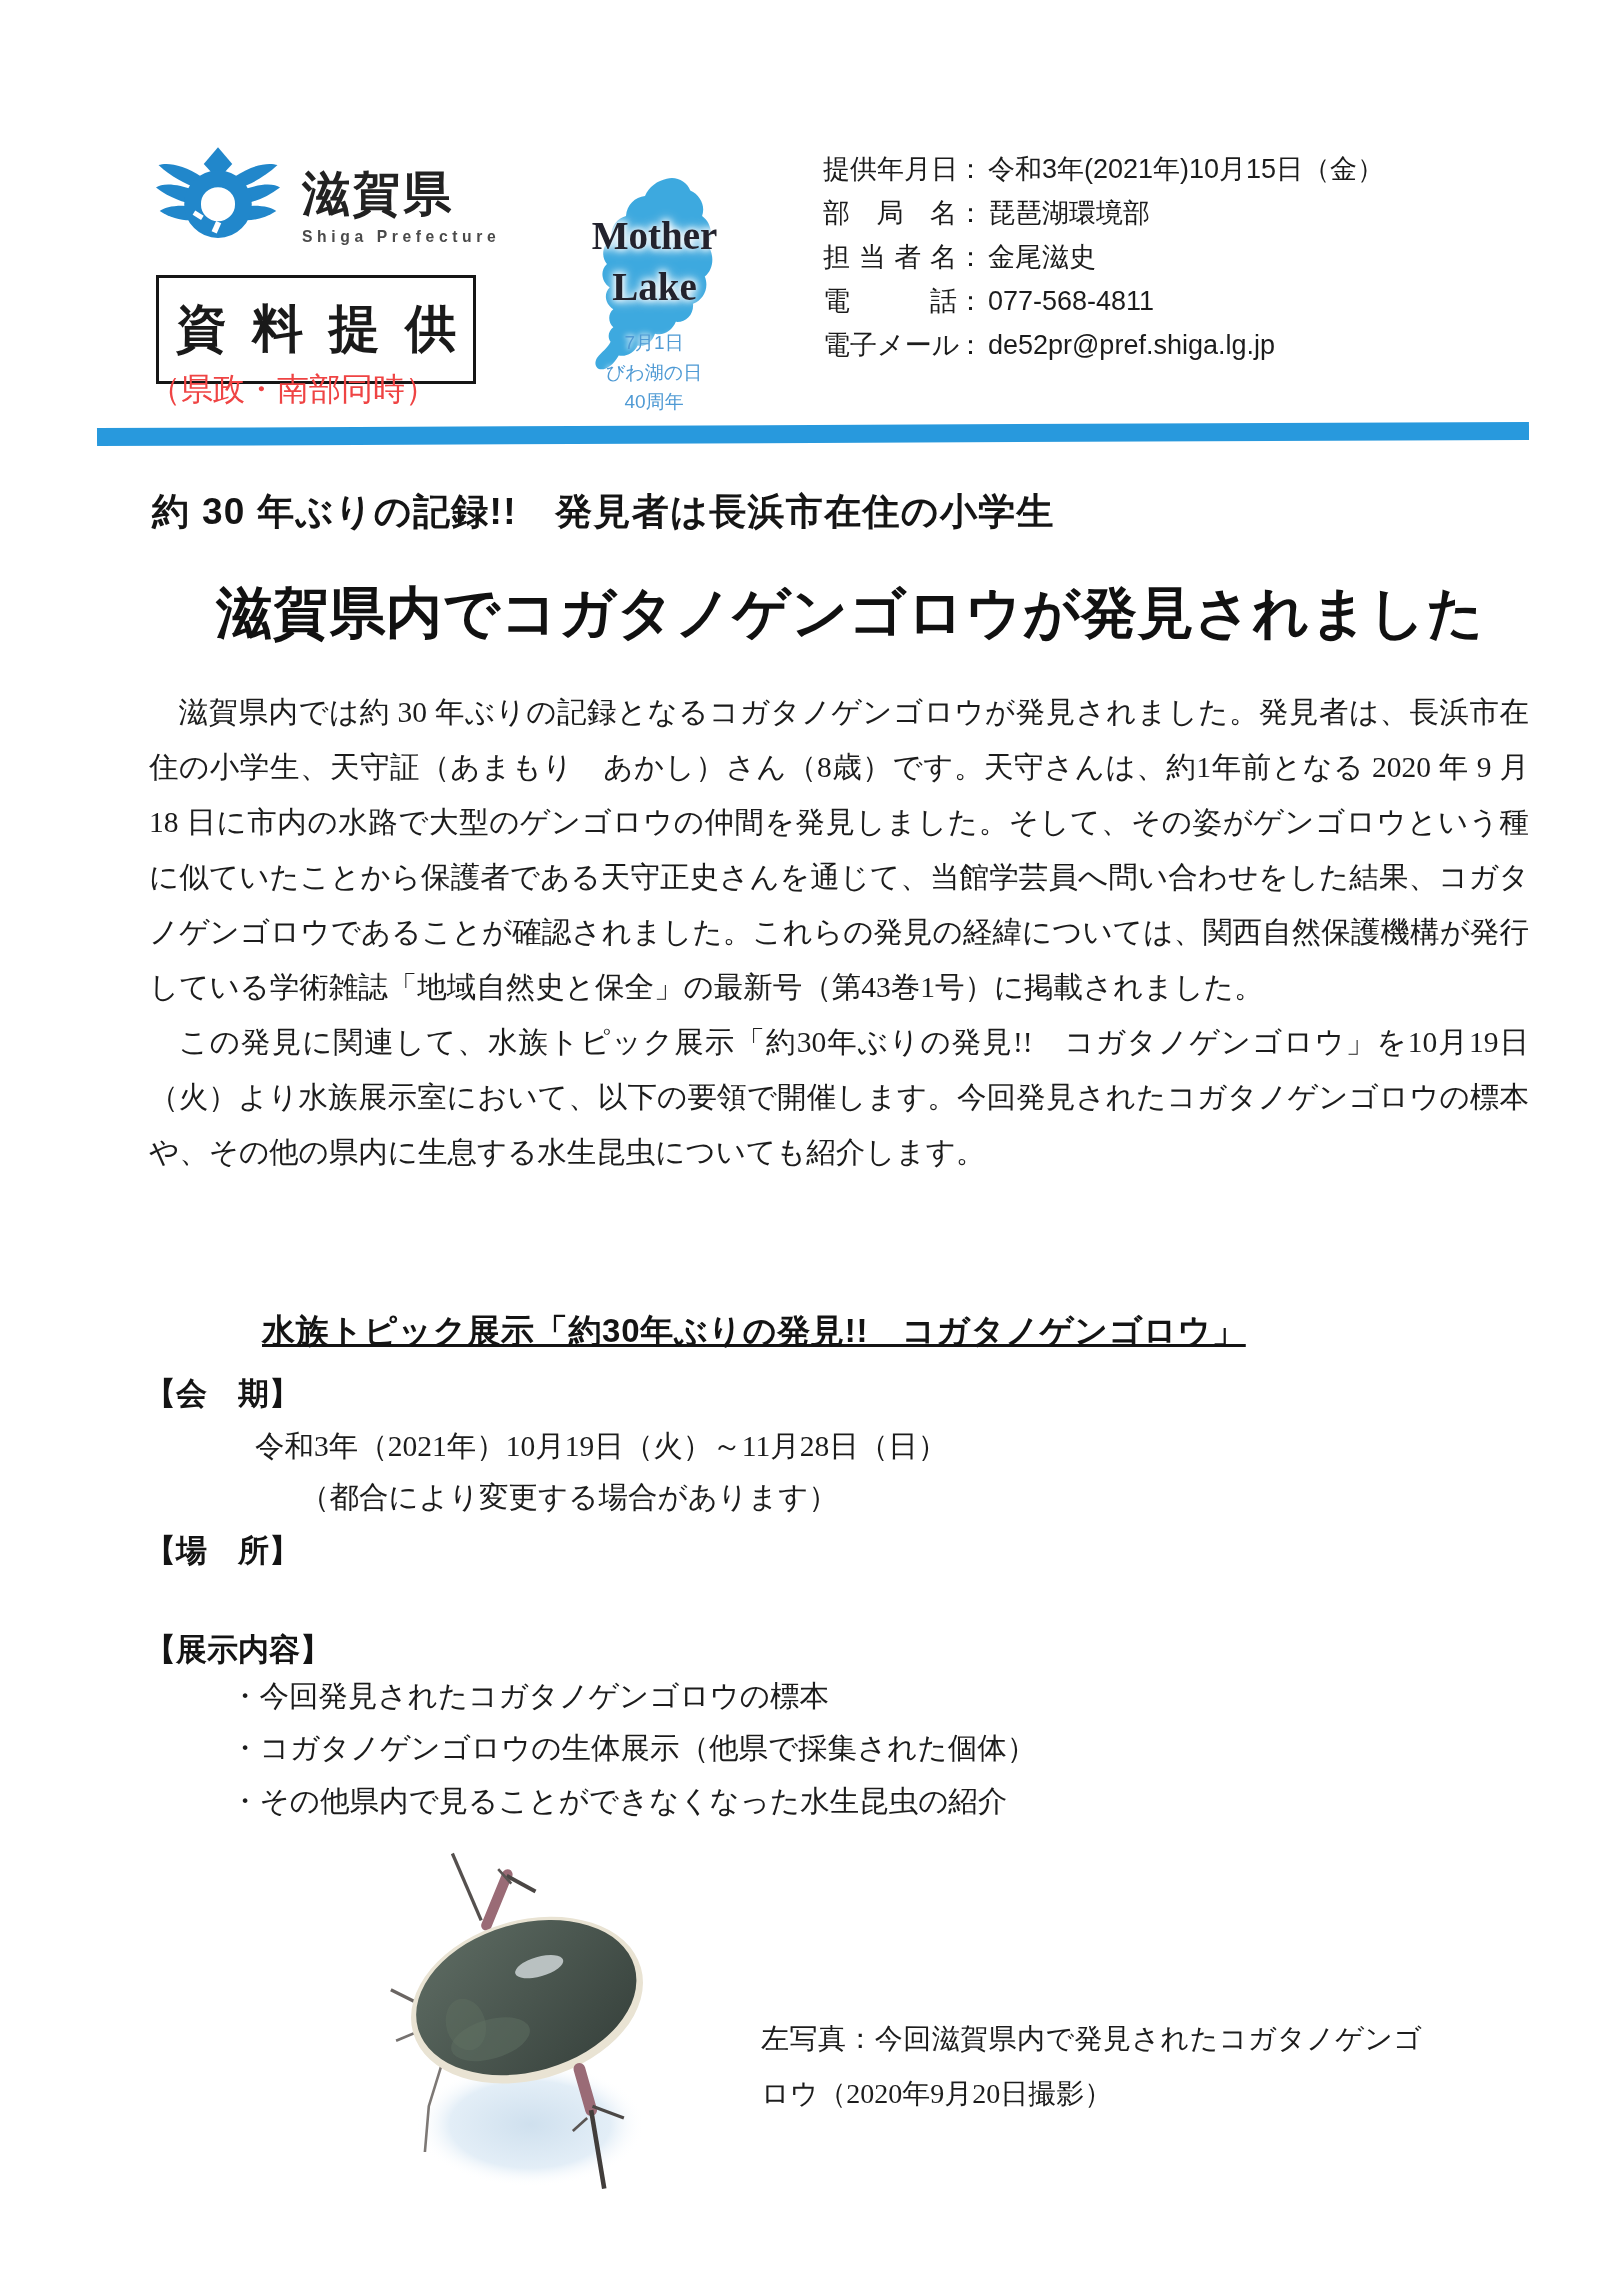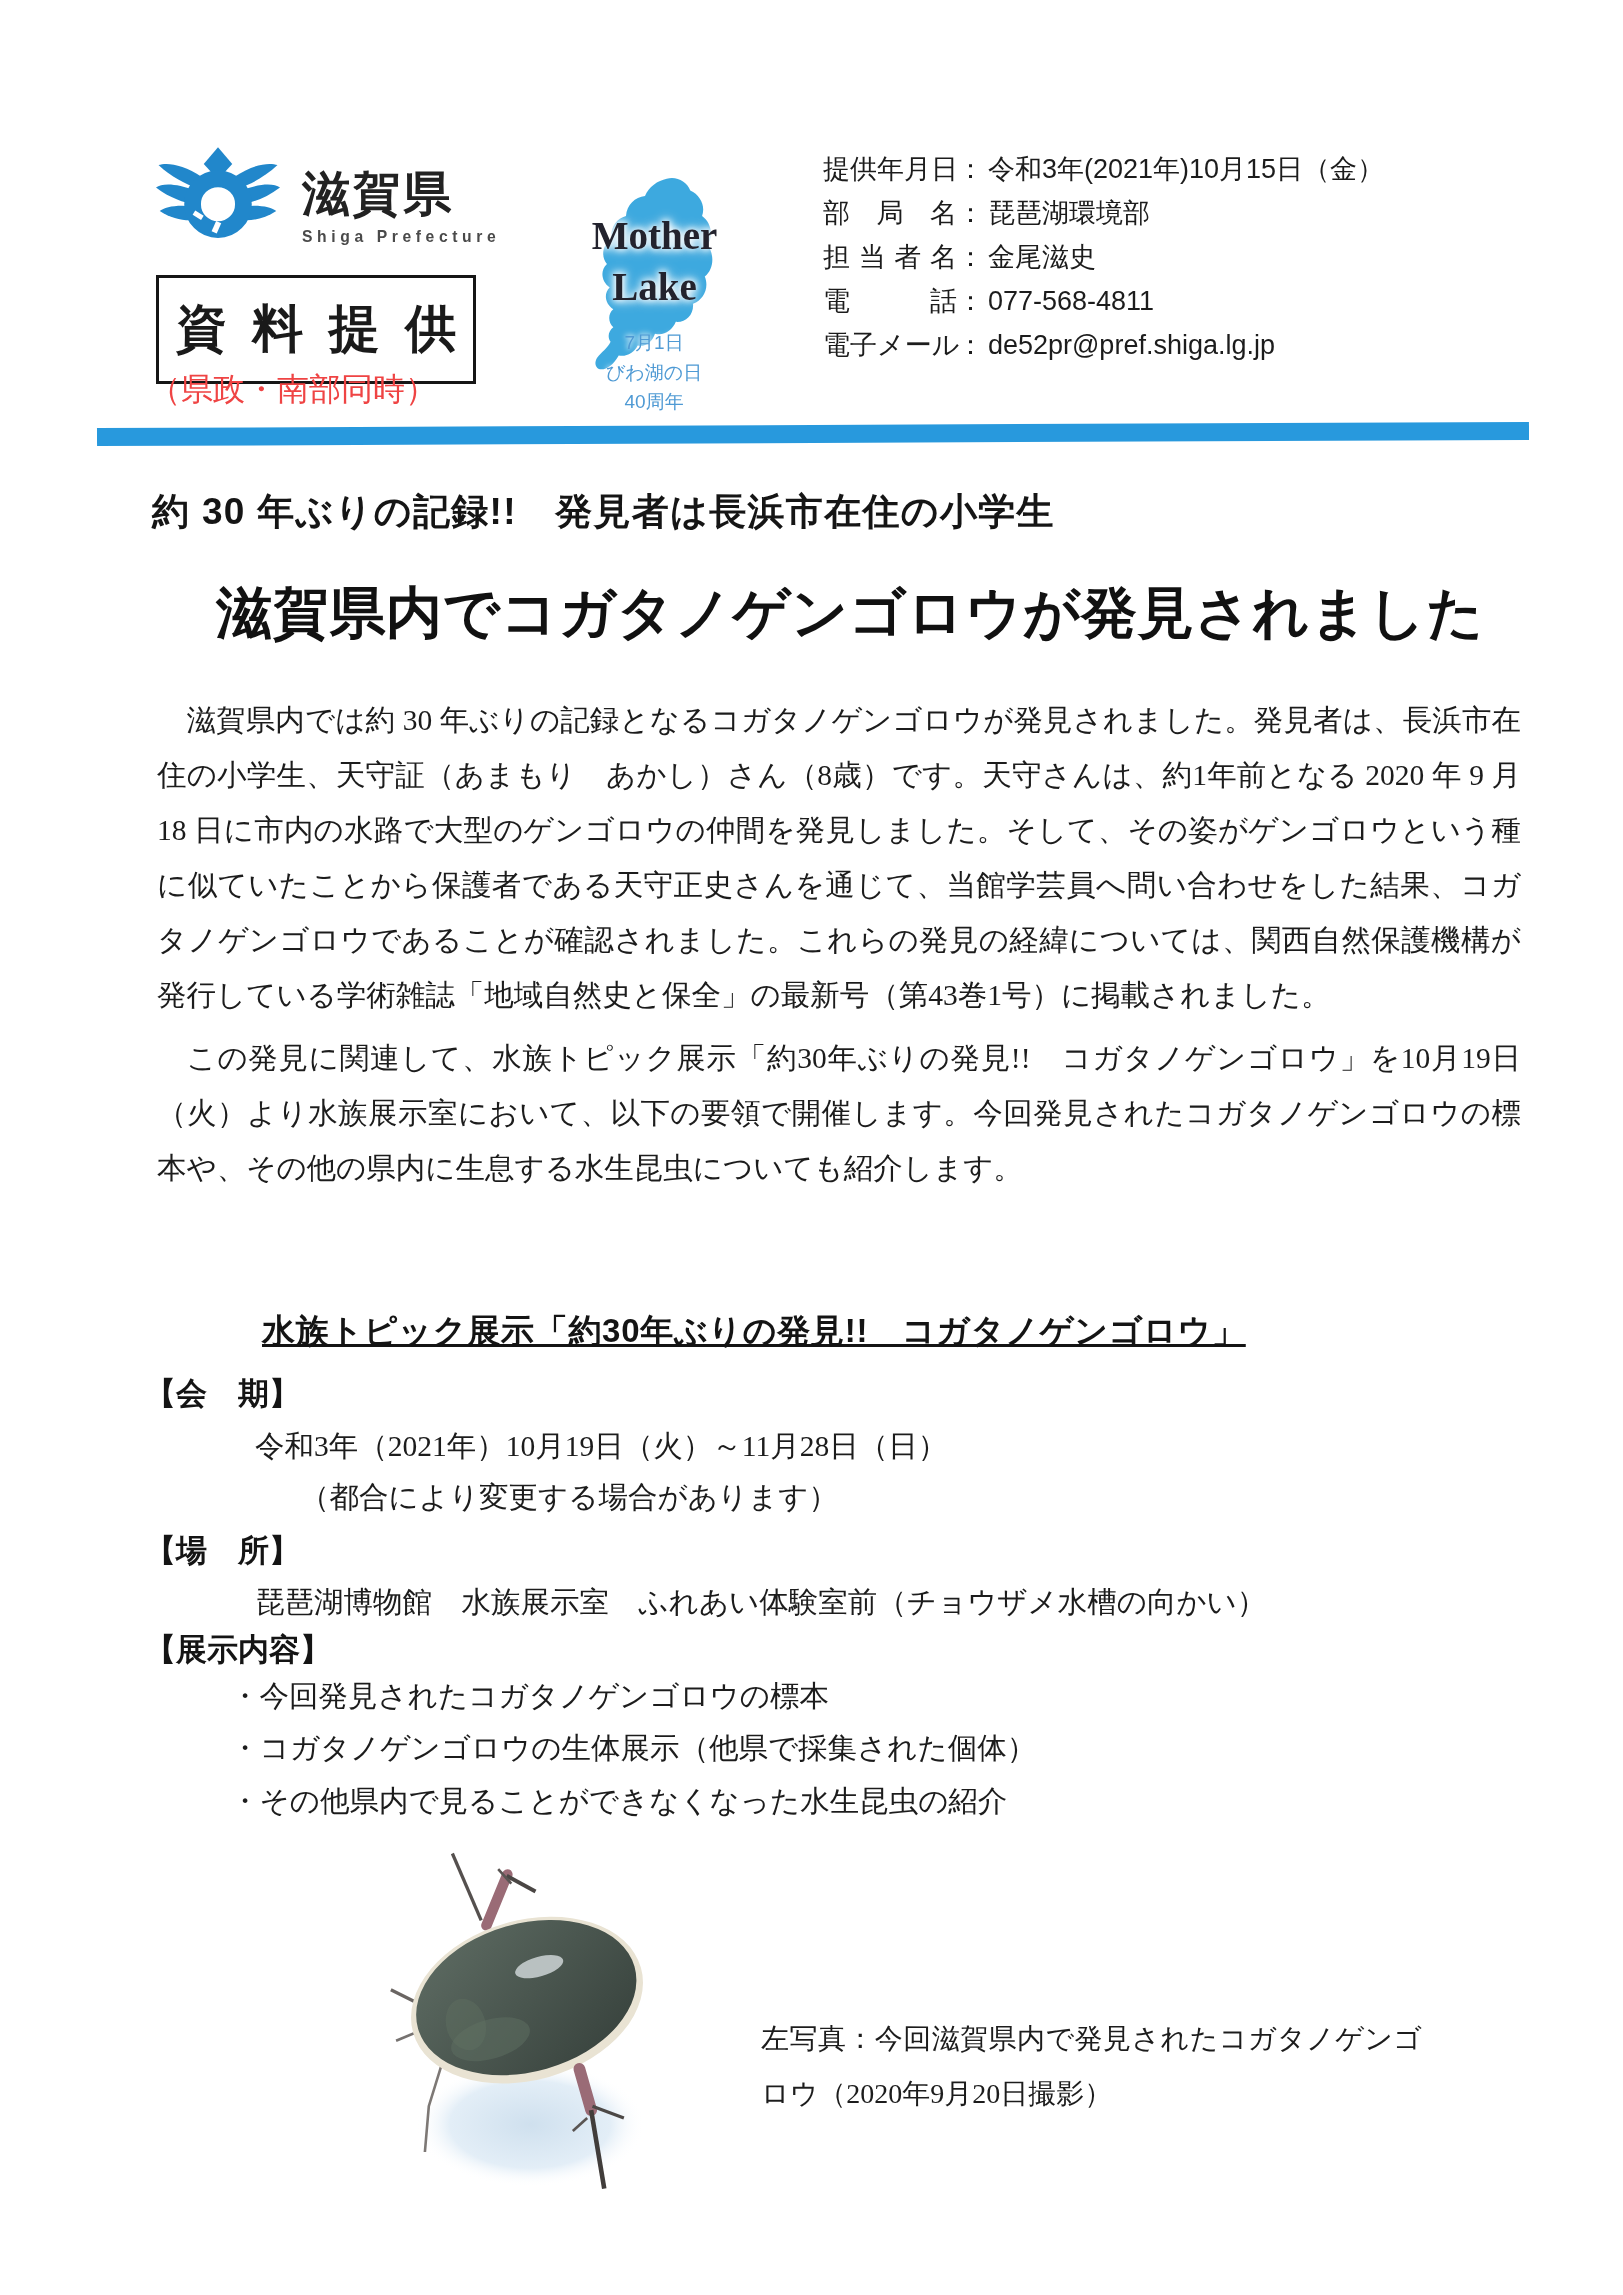--- a/index.html
+++ b/index.html
@@ -54,21 +54,21 @@
 
   
   .accent-bar{left:97px;top:425px;width:1432px;height:17.7px;transform:rotate(-0.25deg);}
 
   
   .kicker{left:152px;top:487px;font-size:37px;font-weight:bold;letter-spacing:1.3px;color:#151515;}
   .title{left:216px;top:576px;font-size:56px;font-weight:bold;letter-spacing:0.7px;color:#111;}
 
   
   .body-text{left:149px;top:685px;width:1380px;font-size:29.5px;line-height:55px;text-align:justify;}
-  .body-text p{margin:8px;text-indent:1em;}
+  .body-text p{margin:0;text-indent:1em;}
 
   
   .ex-heading{left:262px;top:1309px;font-size:33px;font-weight:bold;letter-spacing:0.7px;color:#141414;text-decoration:underline;}
   .ex-label{left:145px;font-size:31px;font-weight:bold;color:#141414;}
   .ex-line{font-size:29.5px;color:#1c1c1c;white-space:nowrap;}
 
   
   .beetle{left:383px;top:1843px;width:288px;height:347px;}
   .caption{left:761px;top:2011px;width:661px;font-size:28px;line-height:55px;text-align:justify;}
 </style>
@@ -156,21 +156,20 @@
     <p>この発見に関連して、水族トピック展示「約30年ぶりの発見!!　コガタノゲンゴロウ」を10月19日（火）より水族展示室において、以下の要領で開催します。今回発見されたコガタノゲンゴロウの標本や、その他の県内に生息する水生昆虫についても紹介します。</p>
   </div>
 
   <div class="abs ex-heading sans">水族トピック展示「約30年ぶりの発見!!　コガタノゲンゴロウ」</div>
 
   <div class="abs ex-label sans" style="top:1373px;">【会　期】</div>
   <div class="abs ex-line" style="left:255px;top:1427px;">令和3年（2021年）10月19日（火）～11月28日（日）</div>
   <div class="abs ex-line" style="left:300px;top:1478px;">（都合により変更する場合があります）</div>
 
   <div class="abs ex-label sans" style="top:1530px;">【場　所】</div>
-  <div class="abs ex-line" style="left:255px;top:1583px;">琵琶湖博物館　水族展示室　ふれあい体験室前（チョウザメ水槽の向かい）</div>
 
   <div class="abs ex-label sans" style="top:1629px;">【展示内容】</div>
   <div class="abs ex-line" style="left:230px;top:1677px;">・今回発見されたコガタノゲンゴロウの標本</div>
   <div class="abs ex-line" style="left:230px;top:1729px;">・コガタノゲンゴロウの生体展示（他県で採集された個体）</div>
   <div class="abs ex-line" style="left:230px;top:1782px;">・その他県内で見ることができなくなった水生昆虫の紹介</div>
 
   <svg class="abs beetle" viewBox="0 0 440 530">
     <defs>
       <radialGradient id="shadowG" cx="50%" cy="50%" r="50%">
         <stop offset="0%" stop-color="#cfe0ee"></stop>

